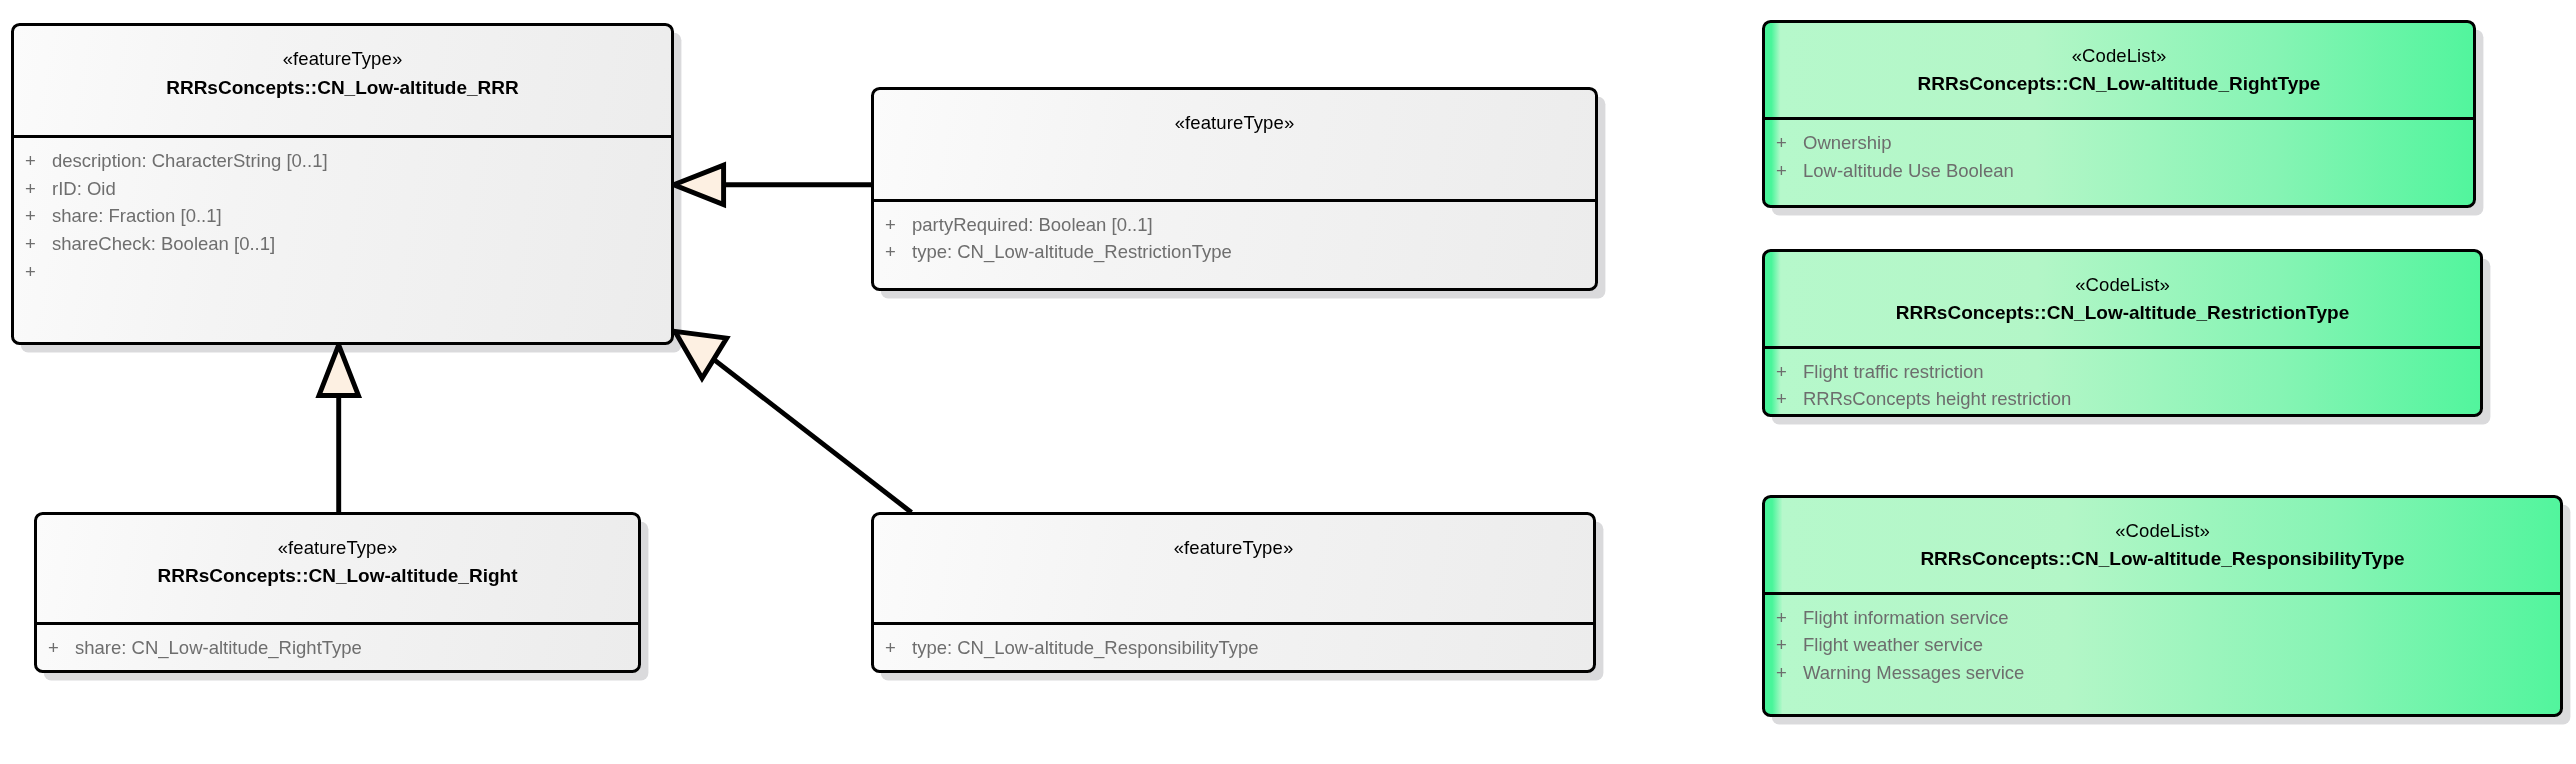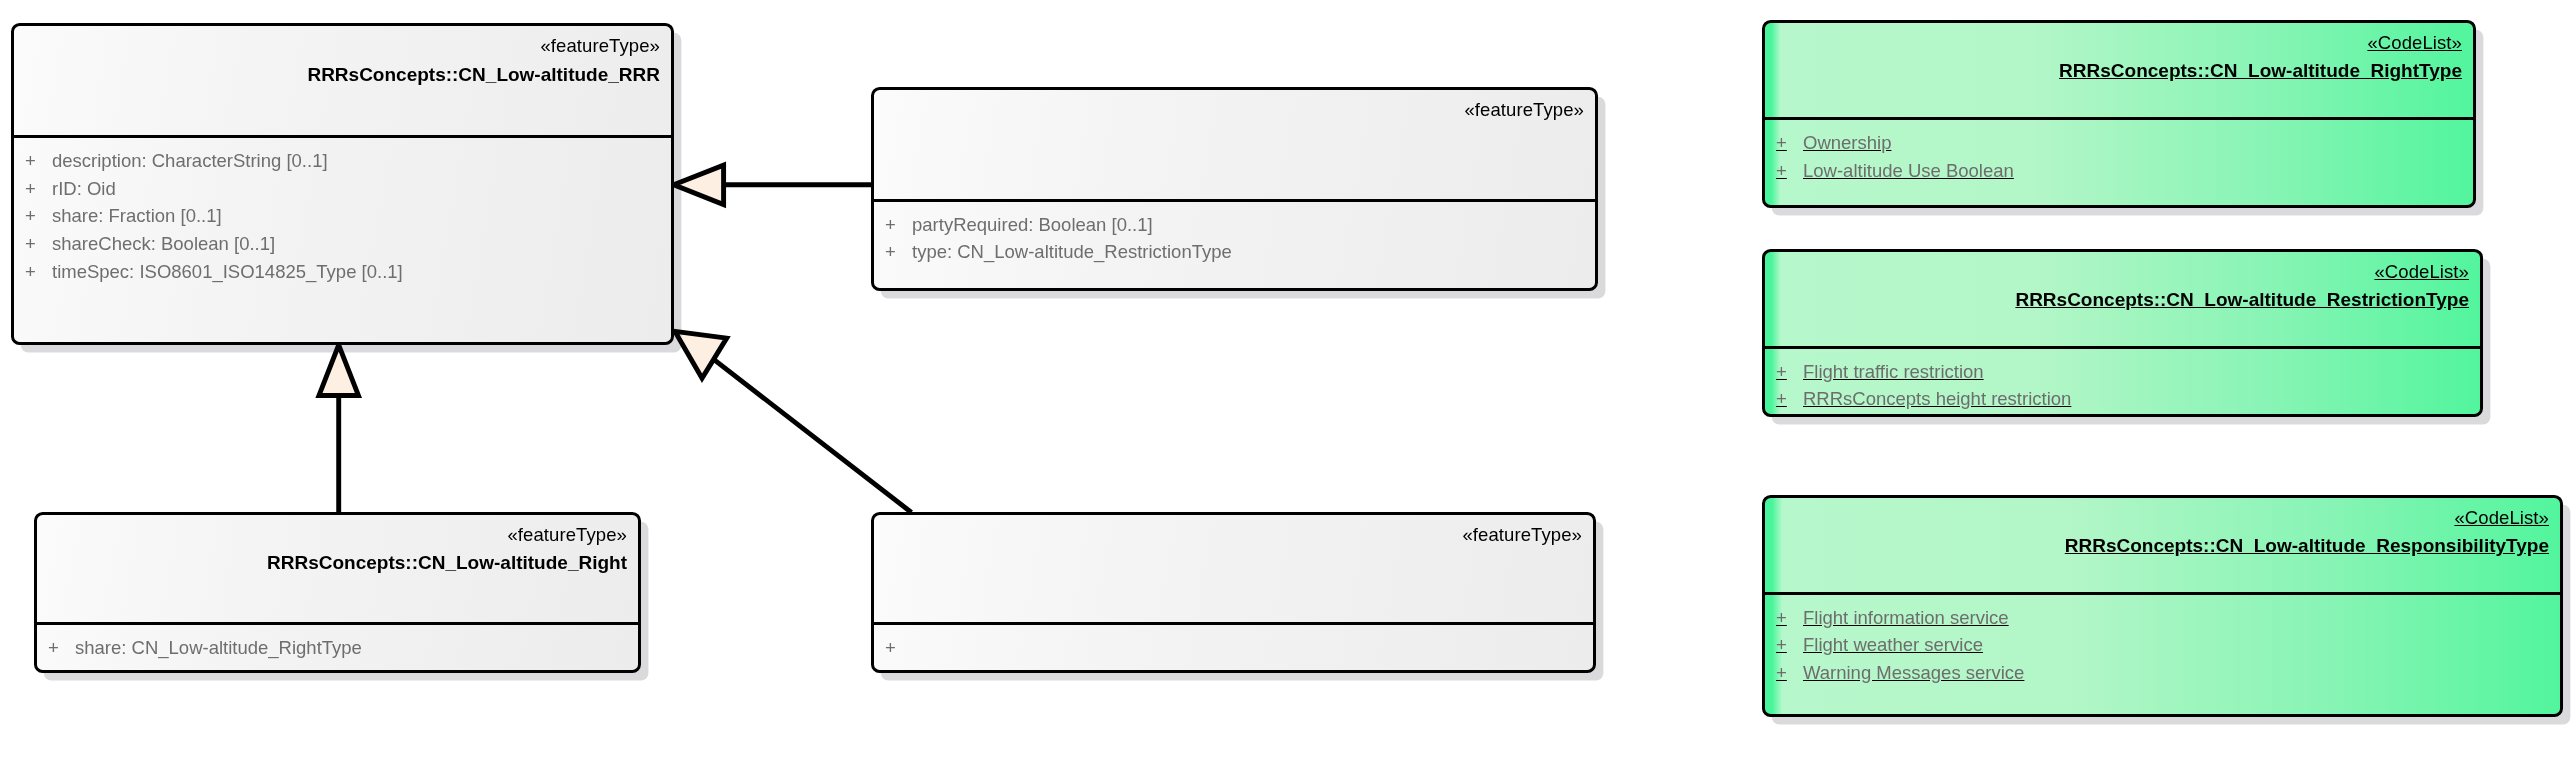--- a/index.html
+++ b/index.html
@@ -39,28 +39,27 @@
     flex-direction: column;
   }
   .uml-box.grey {
     background: linear-gradient(100deg, #fbfbfb 0%, #f4f4f4 35%, #ececec 100%);
   }
   .uml-box.green {
     background: linear-gradient(90deg,
         #49f59a 0%, #49f59a 0.9%,
         #b6f8cb 2.2%, #b3f6c7 38%,
         #86f4b4 72%, #52f59d 100%);
-    text-decoration: underline;
   }
 
   
   .compartment-header {
     box-sizing: border-box;
-    padding: 8px 11px 10px 11px;
-    text-align: right;
+    padding: 21px 11px 10px 11px;
+    text-align: center;
     border-bottom: 3.1px solid #000000;
     flex: 0 0 auto;
   }
   .stereotype {
     font-size: 18.5px;
     color: #000000;
     line-height: 1.25;
     letter-spacing: 0.1px;
     white-space: nowrap;
   }
@@ -160,21 +159,20 @@
       <div class="attr-row">
         <span class="attr-vis">+</span>
         <span class="attr-text">share: Fraction [0..1]</span>
       </div>
       <div class="attr-row">
         <span class="attr-vis">+</span>
         <span class="attr-text">shareCheck: Boolean [0..1]</span>
       </div>
       <div class="attr-row">
         <span class="attr-vis">+</span>
-        <span class="attr-text">timeSpec: ISO8601_ISO14825_Type [0..1]</span>
       </div>
     </div>
   </div>
 
   <div class="uml-box grey" id="box-restriction">
     <div class="compartment-header">
       <div class="stereotype">«featureType»</div>
     </div>
     <div class="compartment-attrs">
       <div class="attr-row">
@@ -201,20 +199,21 @@
     </div>
   </div>
 
   <div class="uml-box grey" id="box-responsibility">
     <div class="compartment-header">
       <div class="stereotype">«featureType»</div>
     </div>
     <div class="compartment-attrs">
       <div class="attr-row">
         <span class="attr-vis">+</span>
+        <span class="attr-text">type: CN_Low-altitude_ResponsibilityType</span>
       </div>
     </div>
   </div>
 
   <div class="uml-box green" id="box-righttype">
     <div class="compartment-header">
       <div class="stereotype">«CodeList»</div>
       <div class="class-name">RRRsConcepts::CN_Low-altitude_RightType</div>
     </div>
     <div class="compartment-attrs">

